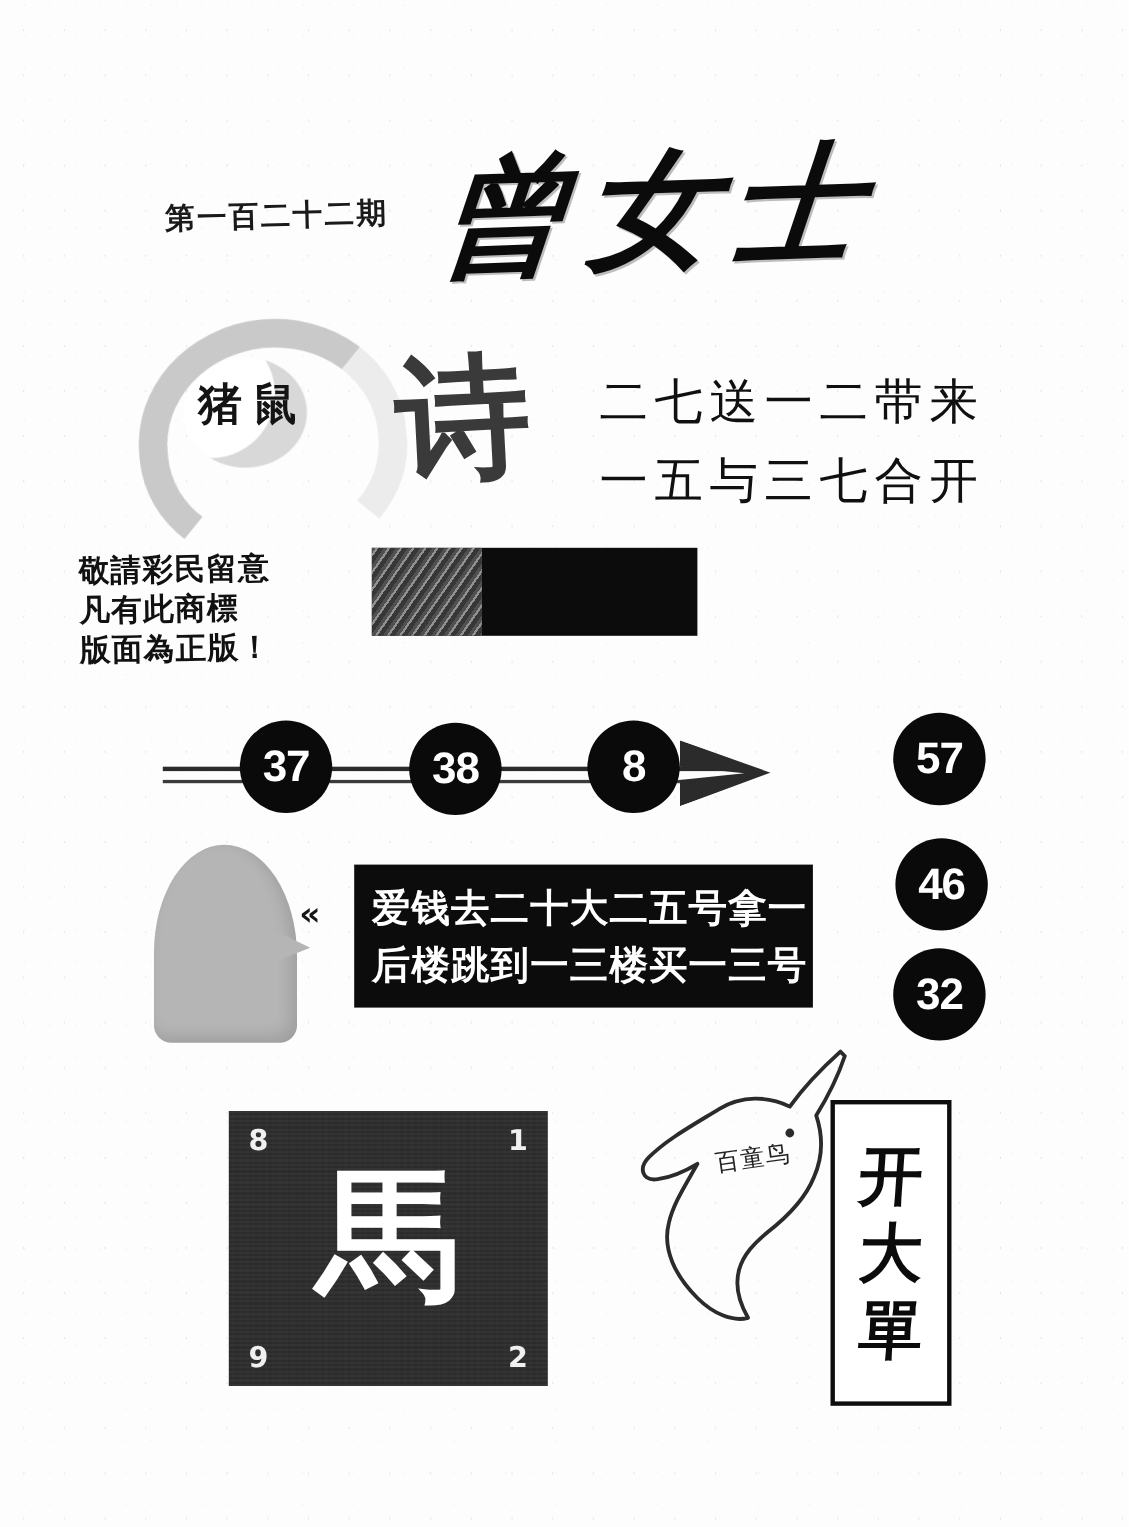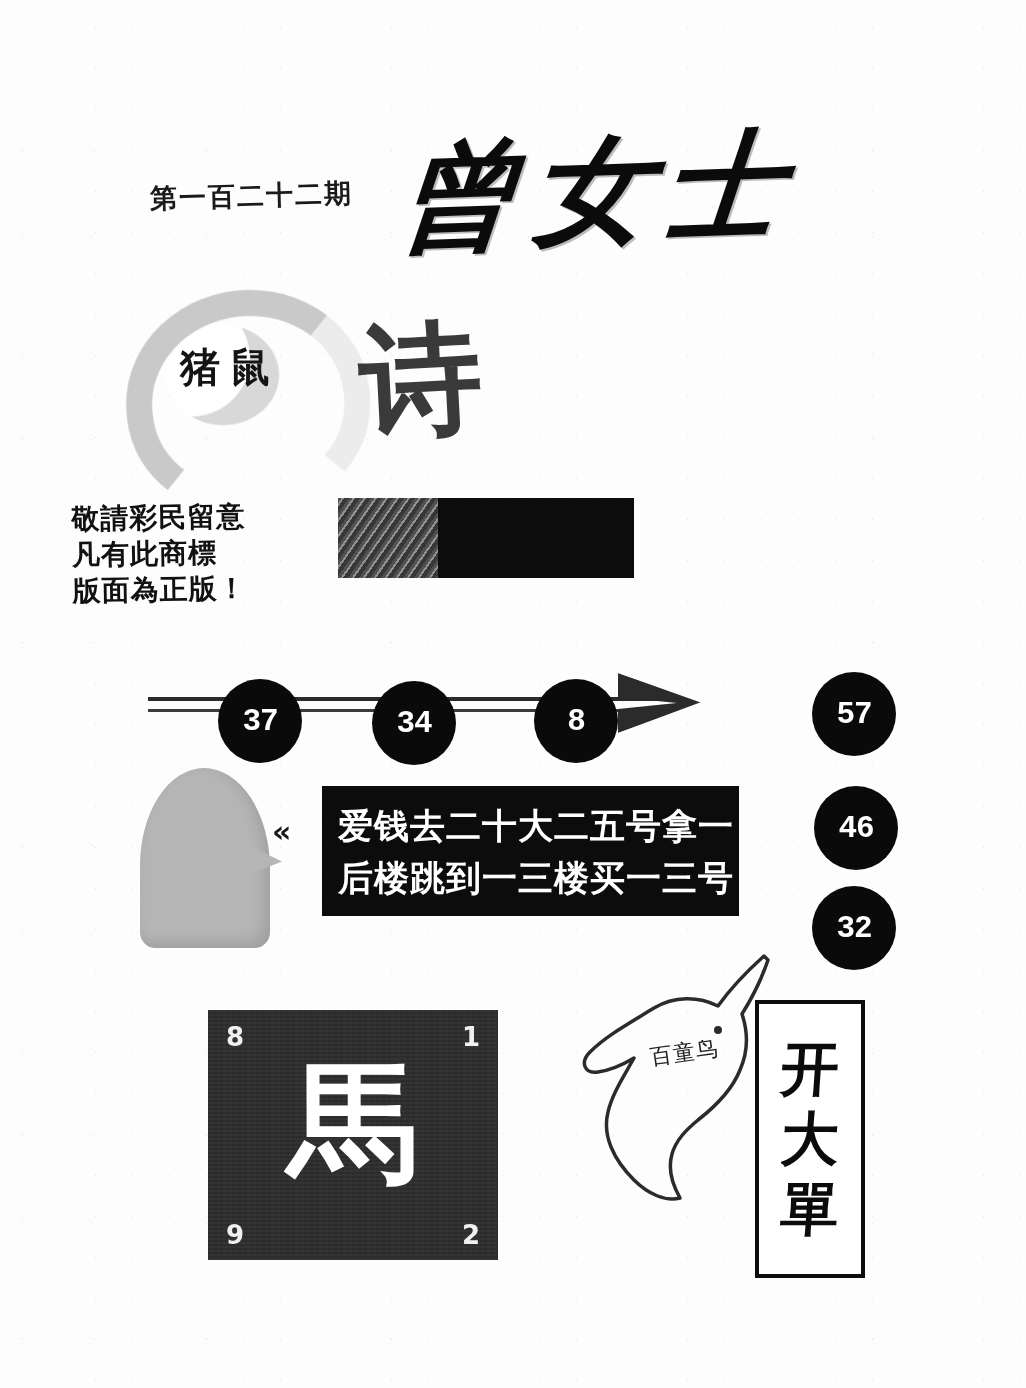--- a/index.html
+++ b/index.html
@@ -167,28 +167,27 @@
   }
 
   
   .ball {
     position: absolute;
     width: 84px;
     height: 84px;
     border-radius: 50%;
     background: #0a0a0a;
     color: #fff;
-    font-family: Liberation Mono, monospace;
-    font-size: 31px;
+    font-family: Liberation Sans, sans-serif;
+    font-size: 40px;
     font-weight: 700;
     display: flex;
     align-items: center;
     justify-content: center;
     letter-spacing: -1px;
-    margin-top: 24px;
   }
   .arrow-line {
     position: absolute;
     left: 148px;
     top: 665px;
     width: 560px;
     height: 86px;
   }
   .arrow-line .bar {
     position: absolute;
@@ -356,38 +355,42 @@
   <div class="issue-label">第一百二十二期</div>
   <div class="masthead">曾女士</div>
 
   <div class="zodiac-wrap">
     <div class="zodiac-blob"></div>
     <div class="zodiac-arc"></div>
     <div class="zodiac-text">猪鼠</div>
   </div>
 
   <div class="poem-char">诗</div>
+  <div class="poem-lines">
+    <div>二七送一二带来</div>
+    <div>一五与三七合开</div>
+  </div>
 
   <div class="notice">
     <div>敬請彩民留意</div>
     <div>凡有此商標</div>
     <div>版面為正版！</div>
   </div>
   <div class="serial-box">
     <div class="serial-stamp"></div>
   </div>
 
   <div class="arrow-line">
     <div class="bar"></div>
     <div class="bar2"></div>
     <div class="arrow-head"></div>
   </div>
 
   <div class="ball" style="left:218px; top:655px;">37</div>
-  <div class="ball" style="left:372px; top:657px;">34</div>
+  <div class="ball" style="left:372px; top:657px;">38</div>
   <div class="ball" style="left:534px; top:655px;">8</div>
 
   <div class="ball" style="left:812px; top:648px;">57</div>
   <div class="ball" style="left:814px; top:762px;">46</div>
   <div class="ball" style="left:812px; top:862px;">32</div>
 
   <div class="head-silhouette"></div>
   <div class="head-nose"></div>
   <div class="speech-arrows">«</div>
   <div class="speech-box">

